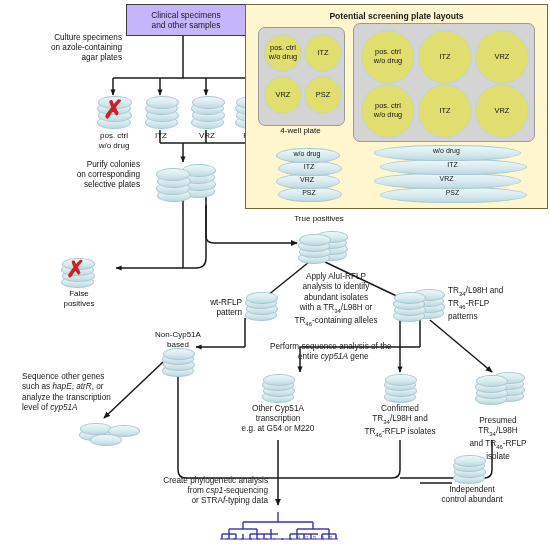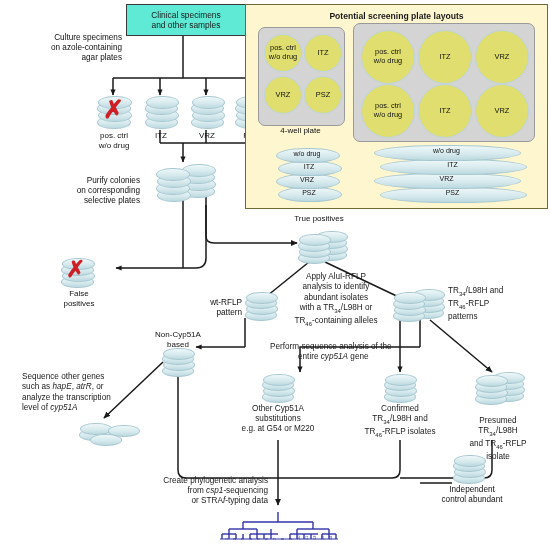--- a/index.html
+++ b/index.html
@@ -8,21 +8,21 @@
   #root{position:relative;width:550px;height:550px;}
 
   .abs{position:absolute;}
   .txt{position:absolute;font-size:8.2px;line-height:10.2px;color:#111;}
   .txt.r{text-align:right;}
   .lbl{position:absolute;font-size:8px;line-height:9.6px;text-align:center;color:#111;}
   .ital{font-style:italic;}
   .sub{font-size:6px;vertical-align:sub;}
 
   
-  .clinbox{position:absolute;border:1px solid #3a3a3a;background:#5eead4;
+  .clinbox{position:absolute;border:1px solid #3a3a3a;background:#c4b5fd;
            display:flex;align-items:center;justify-content:center;
            text-align:center;font-size:8.4px;line-height:10.5px;padding:2px;}
 
   
   .ypanel{position:absolute;background:#fdf6cf;border:1.4px solid #6f6a3a;}
   .ptitle{position:absolute;width:100%;text-align:center;font-weight:bold;font-size:8.6px;}
   .graybox{position:absolute;background:#d4d4d4;border:1px solid #9a9a9a;border-radius:7px;}
   .well{position:absolute;border-radius:50%;background:#dfde6e;border:1.5px solid #bcd5e0;
         display:flex;align-items:center;justify-content:center;text-align:center;
         font-size:7.4px;line-height:8.6px;color:#111;}
@@ -227,21 +227,21 @@
       <div class="dishlabel" style="left:6px;top:44px;width:145px;">PSZ</div>
       <div class="dish flat" style="left:0px;top:28px;width:145px;height:14px;"></div>
       <div class="dishlabel" style="left:0px;top:30px;width:145px;">VRZ</div>
       <div class="dish flat" style="left:6px;top:14px;width:145px;height:14px;"></div>
       <div class="dishlabel" style="left:6px;top:16px;width:145px;">ITZ</div>
       <div class="dish flat" style="left:0px;top:0px;width:145px;height:14px;"></div>
       <div class="dishlabel" style="left:0px;top:2px;width:145px;">w/o drug</div>
     </div>
   </div>
 
-  <div class="txt r" style="left:40px;top:160px;width:100px;white-space:pre-line;margin-top:16px;">Purify colonies
+  <div class="txt r" style="left:40px;top:160px;width:100px;white-space:pre-line;">Purify colonies
 on corresponding
 selective plates</div>
 
   <div class="stack" style="left:155px;top:163px;width:62px;height:38px;">
     <div class="dish flat" style="left:26px;top:22px;width:32px;height:11px;"></div>
     <div class="dish flat" style="left:27px;top:15px;width:32px;height:11px;"></div>
     <div class="dish flat" style="left:26px;top:8px;width:32px;height:11px;"></div>
     <div class="dish flat" style="left:27px;top:1px;width:32px;height:11px;"></div>
     <div class="dish flat" style="left:2px;top:26px;width:32px;height:11px;"></div>
     <div class="dish flat" style="left:1px;top:19px;width:32px;height:11px;"></div>
@@ -338,21 +338,21 @@
 
   <div class="stack" style="left:261px;top:374px;width:34px;height:28px;">
     <div class="dish flat" style="left:1px;top:17px;width:30px;height:10px;"></div>
     <div class="dish flat" style="left:2px;top:11px;width:30px;height:10px;"></div>
     <div class="dish flat" style="left:1px;top:5px;width:30px;height:10px;"></div>
     <div class="dish flat" style="left:2px;top:0px;width:30px;height:10px;"></div>
   </div>
   <div style="position:absolute;left:220px;top:404px;width:116px;text-align:center;
               font-size:8.2px;line-height:10.2px;">
     <div>Other Cyp51A</div>
-    <div>substitutions</div>
+    <div>transcription</div>
     <div>e.g. at G54 or M220</div>
   </div>
 
   <div class="stack" style="left:383px;top:374px;width:34px;height:28px;">
     <div class="dish flat" style="left:1px;top:17px;width:30px;height:10px;"></div>
     <div class="dish flat" style="left:2px;top:11px;width:30px;height:10px;"></div>
     <div class="dish flat" style="left:1px;top:5px;width:30px;height:10px;"></div>
     <div class="dish flat" style="left:2px;top:0px;width:30px;height:10px;"></div>
   </div>
   <div style="position:absolute;left:344px;top:404px;width:112px;text-align:center;

